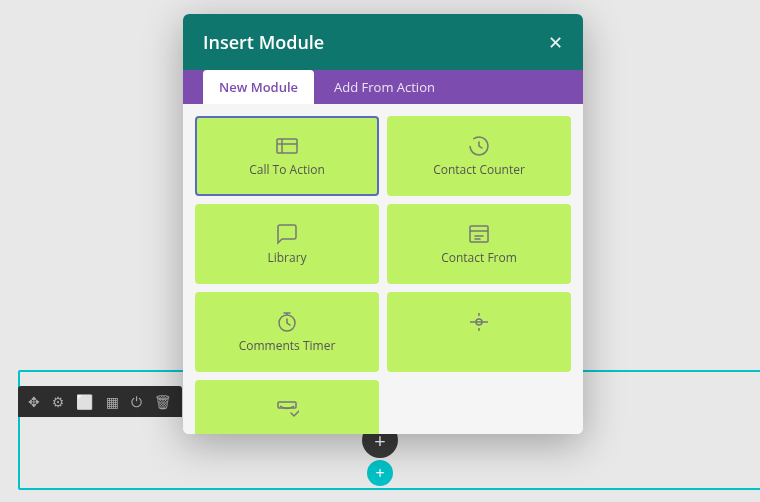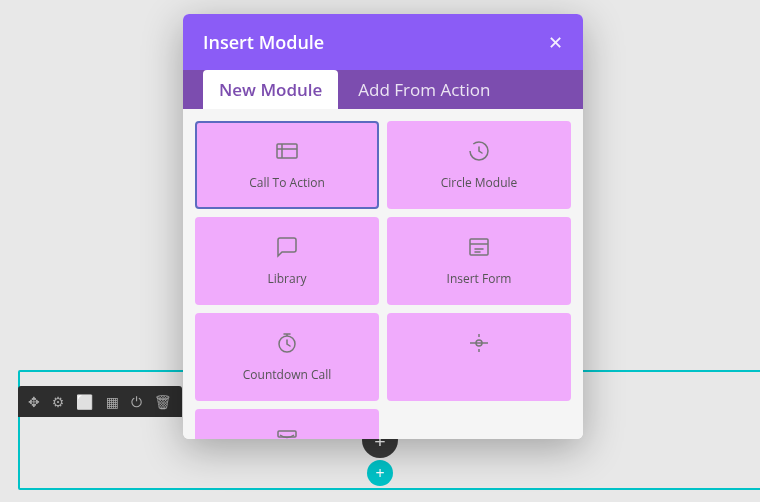--- a/index.html
+++ b/index.html
@@ -102,21 +102,21 @@
       left: 183px;
       width: 400px;
       background: white;
       border-radius: 6px;
       overflow: hidden;
       box-shadow: 0 10px 40px rgba(0,0,0,0.3);
     }
 
     
     .modal-header {
-      background: #8b5cf6;
+      background: #0f766e;
       padding: 16px 20px;
       display: flex;
       align-items: center;
       justify-content: space-between;
     }
     .modal-title {
       color: white;
       font-size: 18px;
       font-weight: 600;
     }
@@ -129,21 +129,21 @@
 
     
     .modal-tabs {
       background: #7c4daf;
       display: flex;
       padding: 0 20px;
       gap: 4px;
     }
     .tab {
       padding: 8px 16px;
-      font-size: 17px;
+      font-size: 13px;
       cursor: pointer;
       border-radius: 4px 4px 0 0;
       color: rgba(255,255,255,0.85);
       font-weight: 500;
     }
     .tab.active {
       background: white;
       color: #7c4daf;
       font-weight: 600;
     }
@@ -166,28 +166,28 @@
     .module-grid::-webkit-scrollbar-track {
       background: #e0e0e0;
     }
     .module-grid::-webkit-scrollbar-thumb {
       background: #bbb;
       border-radius: 3px;
     }
 
     
     .module-item {
-      background: #f0abfc;
+      background: #bef264;
       border: 2px solid transparent;
       border-radius: 4px;
       padding: 16px 10px;
       display: flex;
       flex-direction: column;
       align-items: center;
-      gap: 8px;
+      gap: 0;
       cursor: pointer;
       transition: border-color 0.15s;
     }
     .module-item.selected {
       border-color: #5b6bc0;
       border-width: 2px;
     }
 
     .module-icon {
       font-size: 20px;
@@ -261,54 +261,54 @@
         <span class="module-label">Call To Action</span>
       </div>
 
       <div class="module-item">
         <span class="module-icon">
           <svg class="icon-svg" viewBox="0 0 24 24">
             <circle cx="12" cy="12" r="9" stroke="#777" stroke-width="1.5" fill="none" stroke-dasharray="28 8"></circle>
             <path d="M12 8 v4 l3 2" stroke="#777" stroke-width="1.5" fill="none" stroke-linecap="round"></path>
           </svg>
         </span>
-        <span class="module-label">Circle Module</span>
+        <span class="module-label">Contact Counter</span>
       </div>
 
 
       <div class="module-item">
         <span class="module-icon">
           <svg class="icon-svg" viewBox="0 0 24 24">
             <path d="M21 15a2 2 0 0 1-2 2H7l-4 4V5a2 2 0 0 1 2-2h14a2 2 0 0 1 2 2z" stroke="#777" stroke-width="1.5" fill="none"></path>
           </svg>
         </span>
         <span class="module-label">Library</span>
       </div>
 
       <div class="module-item">
         <span class="module-icon">
           <svg class="icon-svg" viewBox="0 0 24 24">
             <rect x="3" y="4" width="18" height="16" rx="1" stroke="#777" stroke-width="1.5" fill="none"></rect>
             <line x1="3" y1="9" x2="21" y2="9" stroke="#777" stroke-width="1.5"></line>
             <path d="M8 14 L16 14 M8 17 L13 17" stroke="#777" stroke-width="1.5" stroke-linecap="round"></path>
           </svg>
         </span>
-        <span class="module-label">Insert Form</span>
+        <span class="module-label">Contact From</span>
       </div>
 
       <div class="module-item">
         <span class="module-icon">
           <svg class="icon-svg" viewBox="0 0 24 24">
             <circle cx="12" cy="13" r="8" stroke="#777" stroke-width="1.5" fill="none"></circle>
             <path d="M12 9 v4 l3 2" stroke="#777" stroke-width="1.5" fill="none" stroke-linecap="round"></path>
             <path d="M9 3 h6" stroke="#777" stroke-width="1.5" stroke-linecap="round"></path>
             <line x1="12" y1="3" x2="12" y2="5" stroke="#777" stroke-width="1.5"></line>
           </svg>
         </span>
-        <span class="module-label">Countdown Call</span>
+        <span class="module-label">Comments Timer</span>
       </div>
 
       <div class="module-item">
         <span class="module-icon">
           <svg class="icon-svg" viewBox="0 0 24 24">
             <line x1="3" y1="12" x2="21" y2="12" stroke="#777" stroke-width="1.5"></line>
             <circle cx="12" cy="12" r="3" stroke="#777" stroke-width="1.5" fill="none"></circle>
             <line x1="12" y1="6" x2="12" y2="3" stroke="#777" stroke-width="1.5"></line>
             <line x1="12" y1="18" x2="12" y2="21" stroke="#777" stroke-width="1.5"></line>
           </svg>

